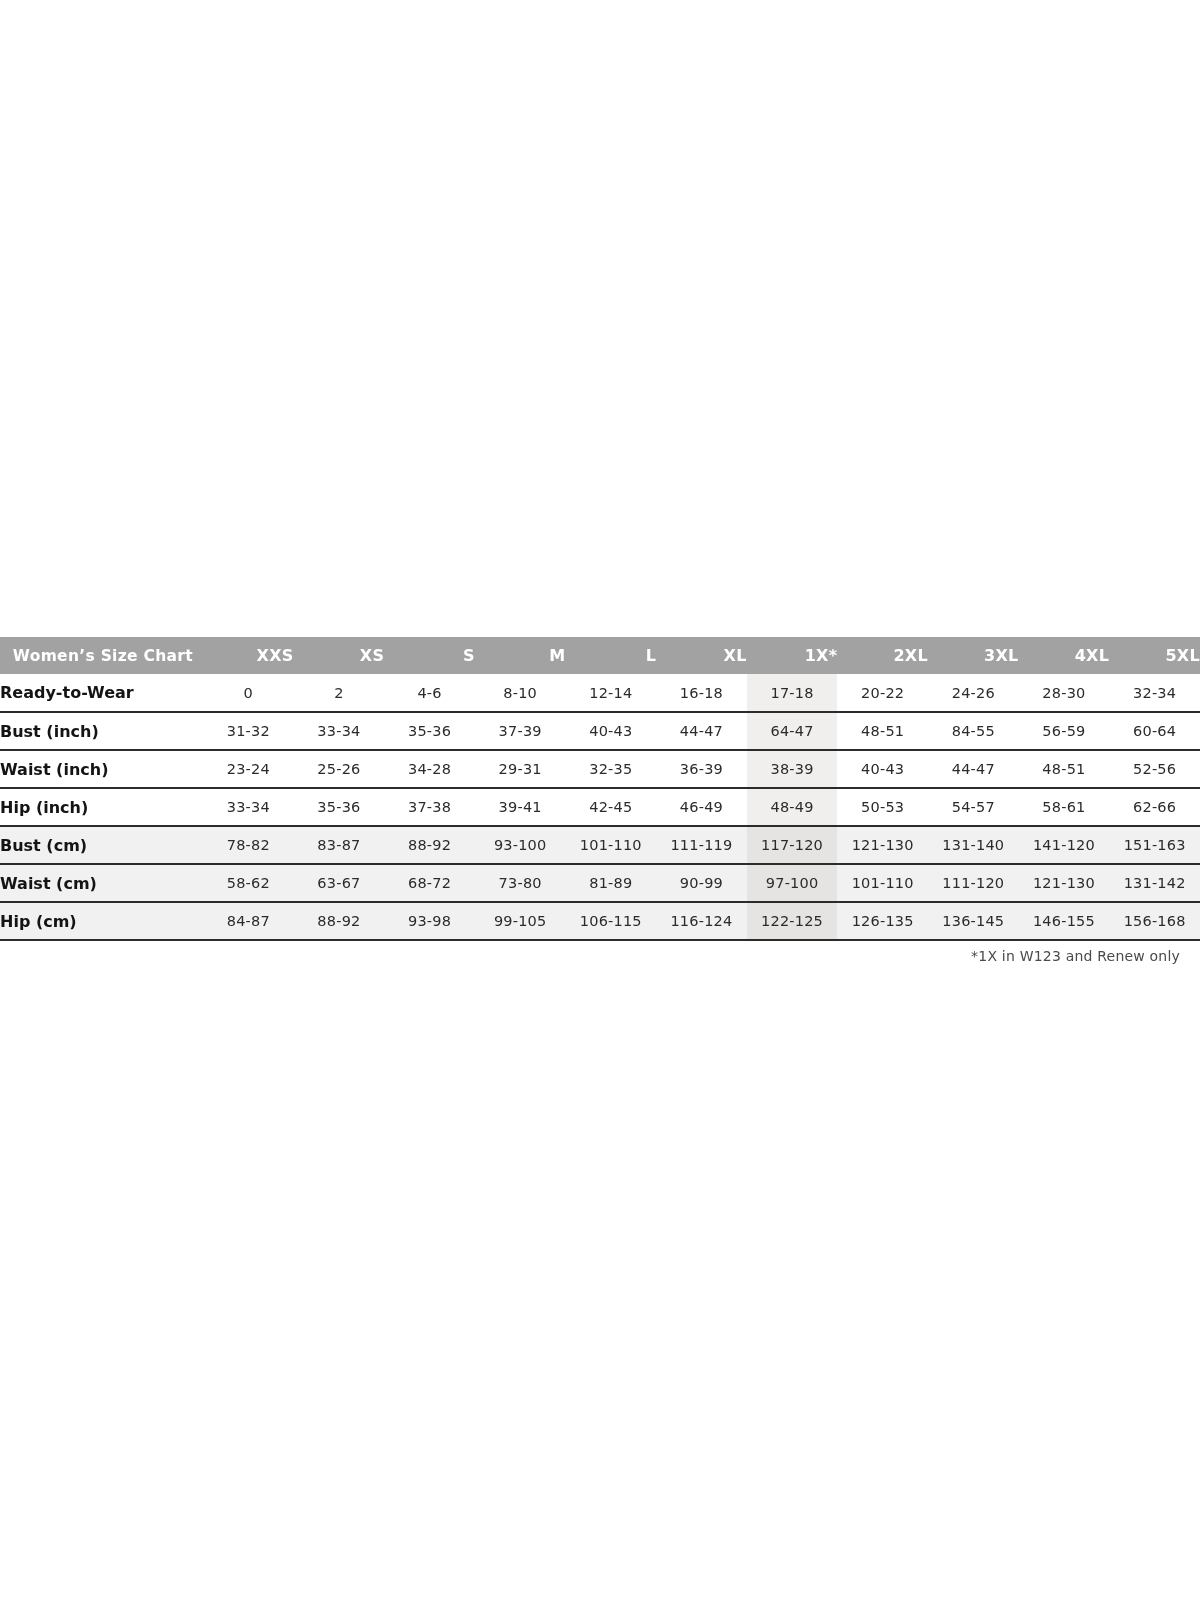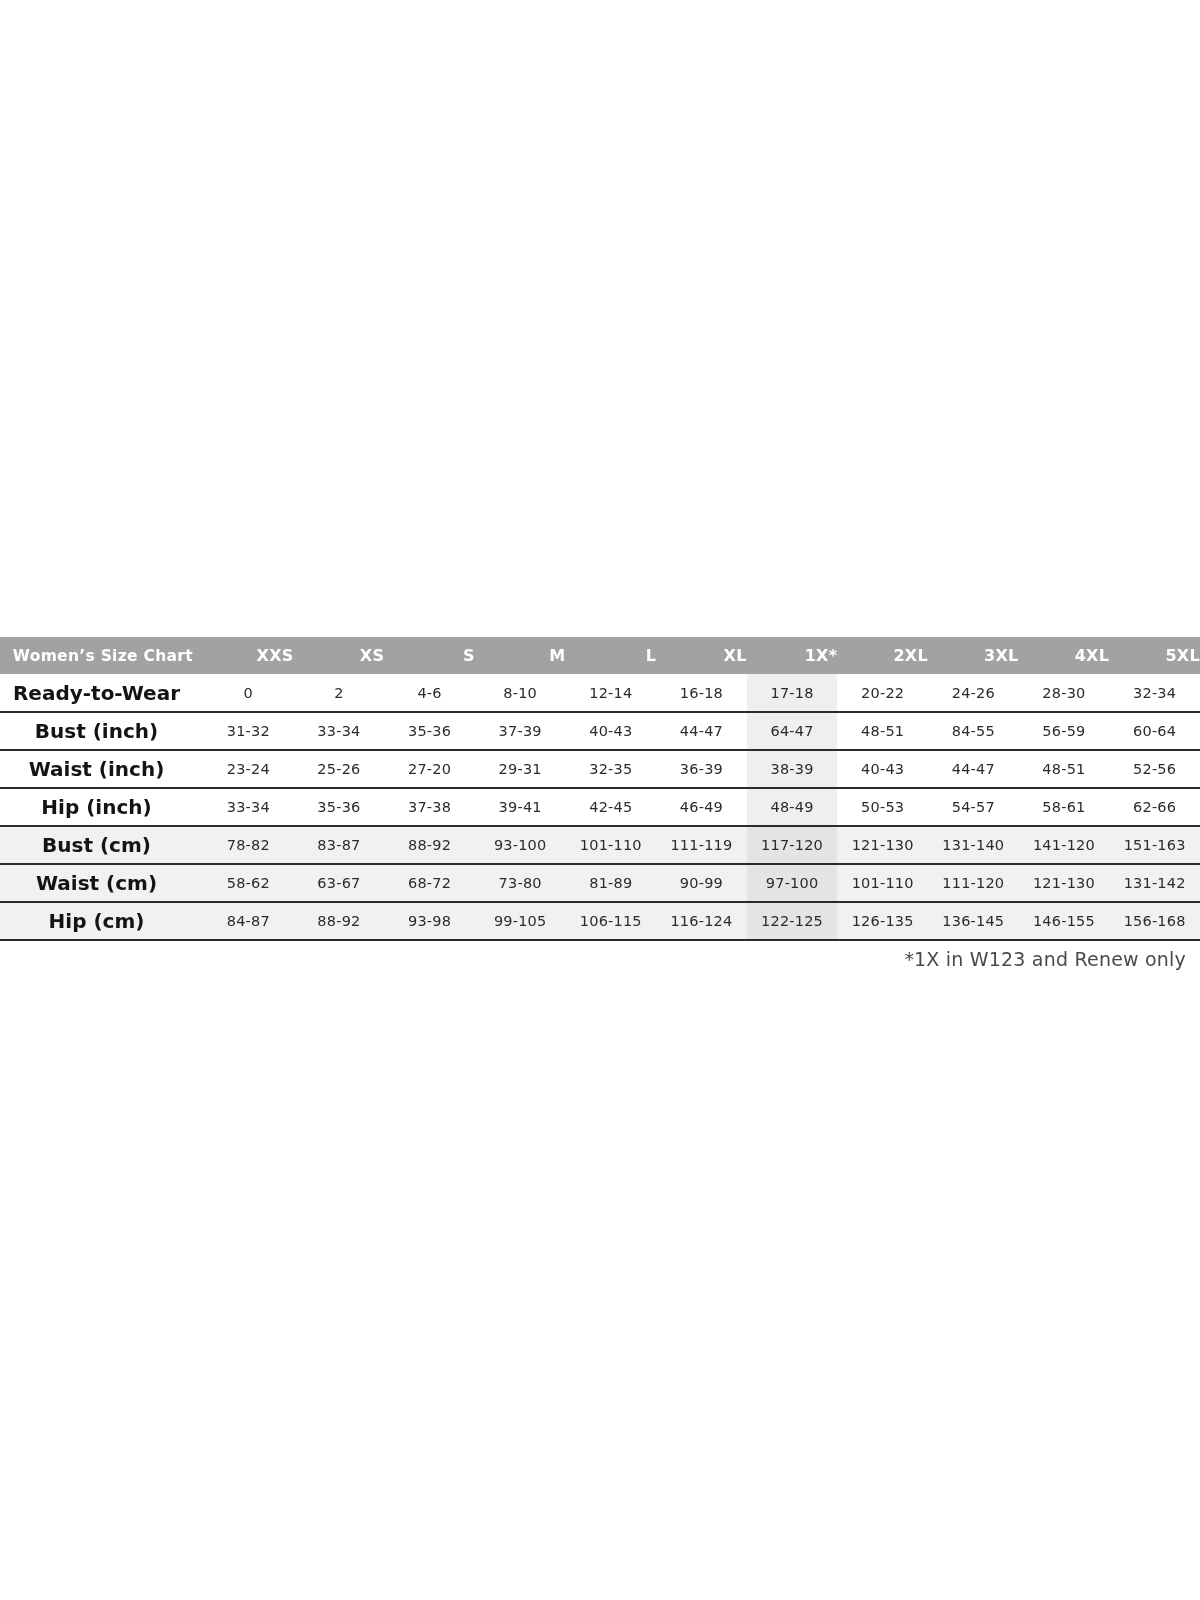--- a/index.html
+++ b/index.html
@@ -49,43 +49,43 @@
     font-size:15.5px;
     white-space:nowrap;
   }
   tbody tr{height:38px;}
   tbody th,tbody td{
     border-bottom:2px solid var(--border);
     padding:0;
     background:var(--row-bg);
   }
   tbody th.row-label{
-    text-align:center;
+    text-align:left;
     padding-right:10px;
     font-weight:bold;
-    font-size:20px;
+    font-size:16px;
     color:var(--label-text);
     white-space:nowrap;
   }
   tbody td{
     text-align:center;
     font-size:14.5px;
     color:var(--value-text);
     letter-spacing:0.2px;
     white-space:nowrap;
   }
   tbody tr.alt th,tbody tr.alt td{background:var(--row-alt-bg);}
   tbody tr td.hl{background:var(--hl-bg);}
   tbody tr.alt td.hl{background:var(--hl-alt-bg);margin-left:30px;}
   .footnote{
     width:1200px;
     text-align:right;
-    padding-right:14px;
+    padding-right:20px;
     margin-top:7px;
-    font-size:19px;
+    font-size:14px;
     color:var(--footnote-text);
     letter-spacing:0.2px;
   }
 </style>
 </head>
 <body>
 
 <div class="chart-block">
   <table class="size-chart">
     <colgroup>
@@ -135,21 +135,21 @@
           <td class="hl">64-47</td>
           <td>48-51</td>
           <td>84-55</td>
           <td>56-59</td>
           <td>60-64</td>
         </tr>
         <tr>
           <th class="row-label">Waist (inch)</th>
           <td>23-24</td>
           <td>25-26</td>
-          <td>27-20</td>
+          <td>34-28</td>
           <td>29-31</td>
           <td>32-35</td>
           <td>36-39</td>
           <td class="hl">38-39</td>
           <td>40-43</td>
           <td>44-47</td>
           <td>48-51</td>
           <td>52-56</td>
         </tr>
         <tr>

